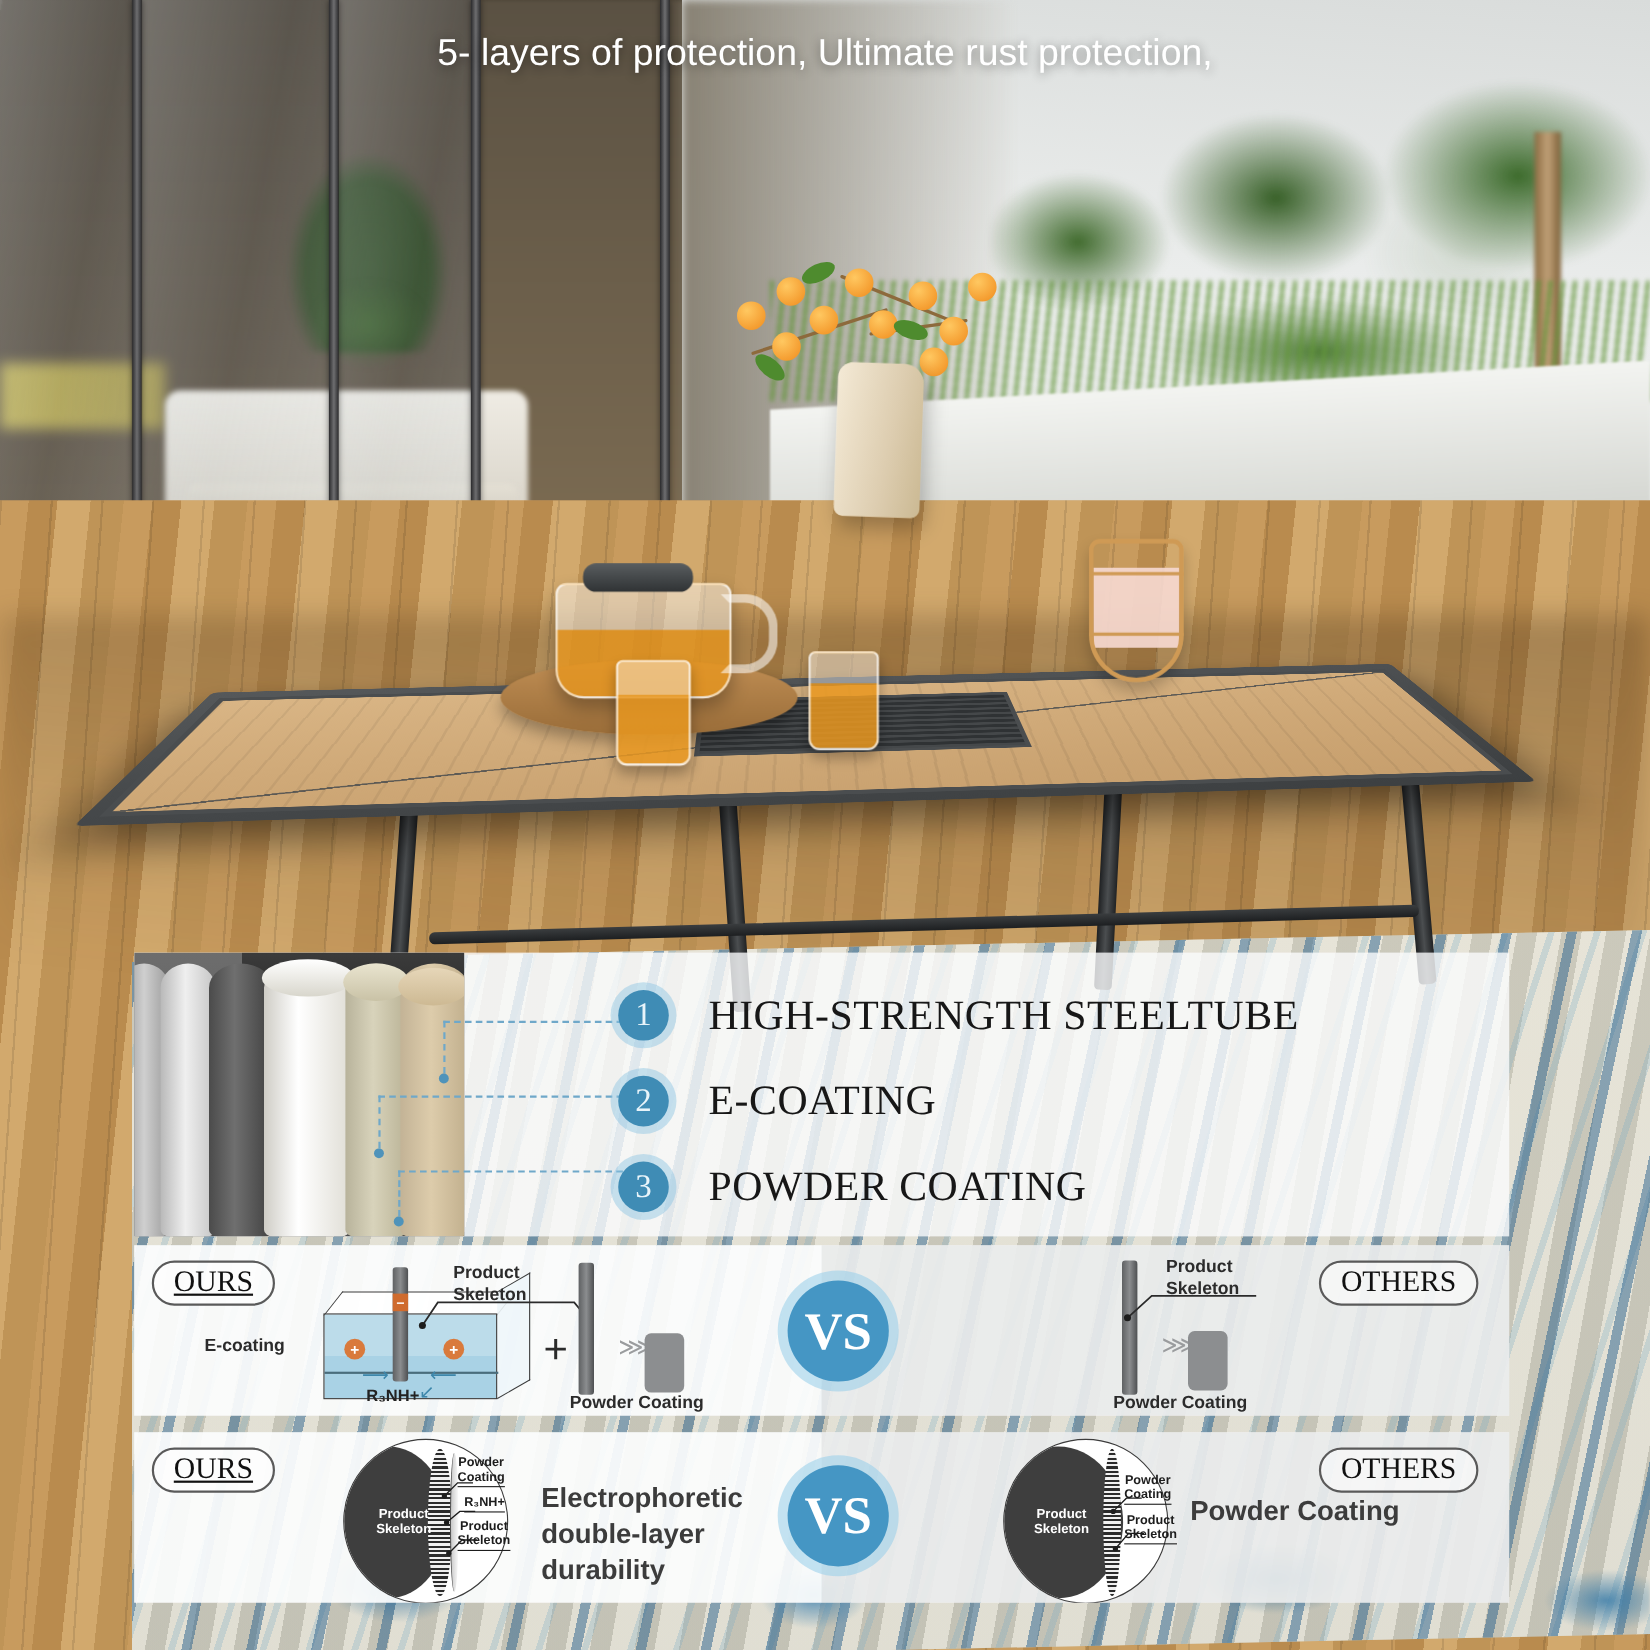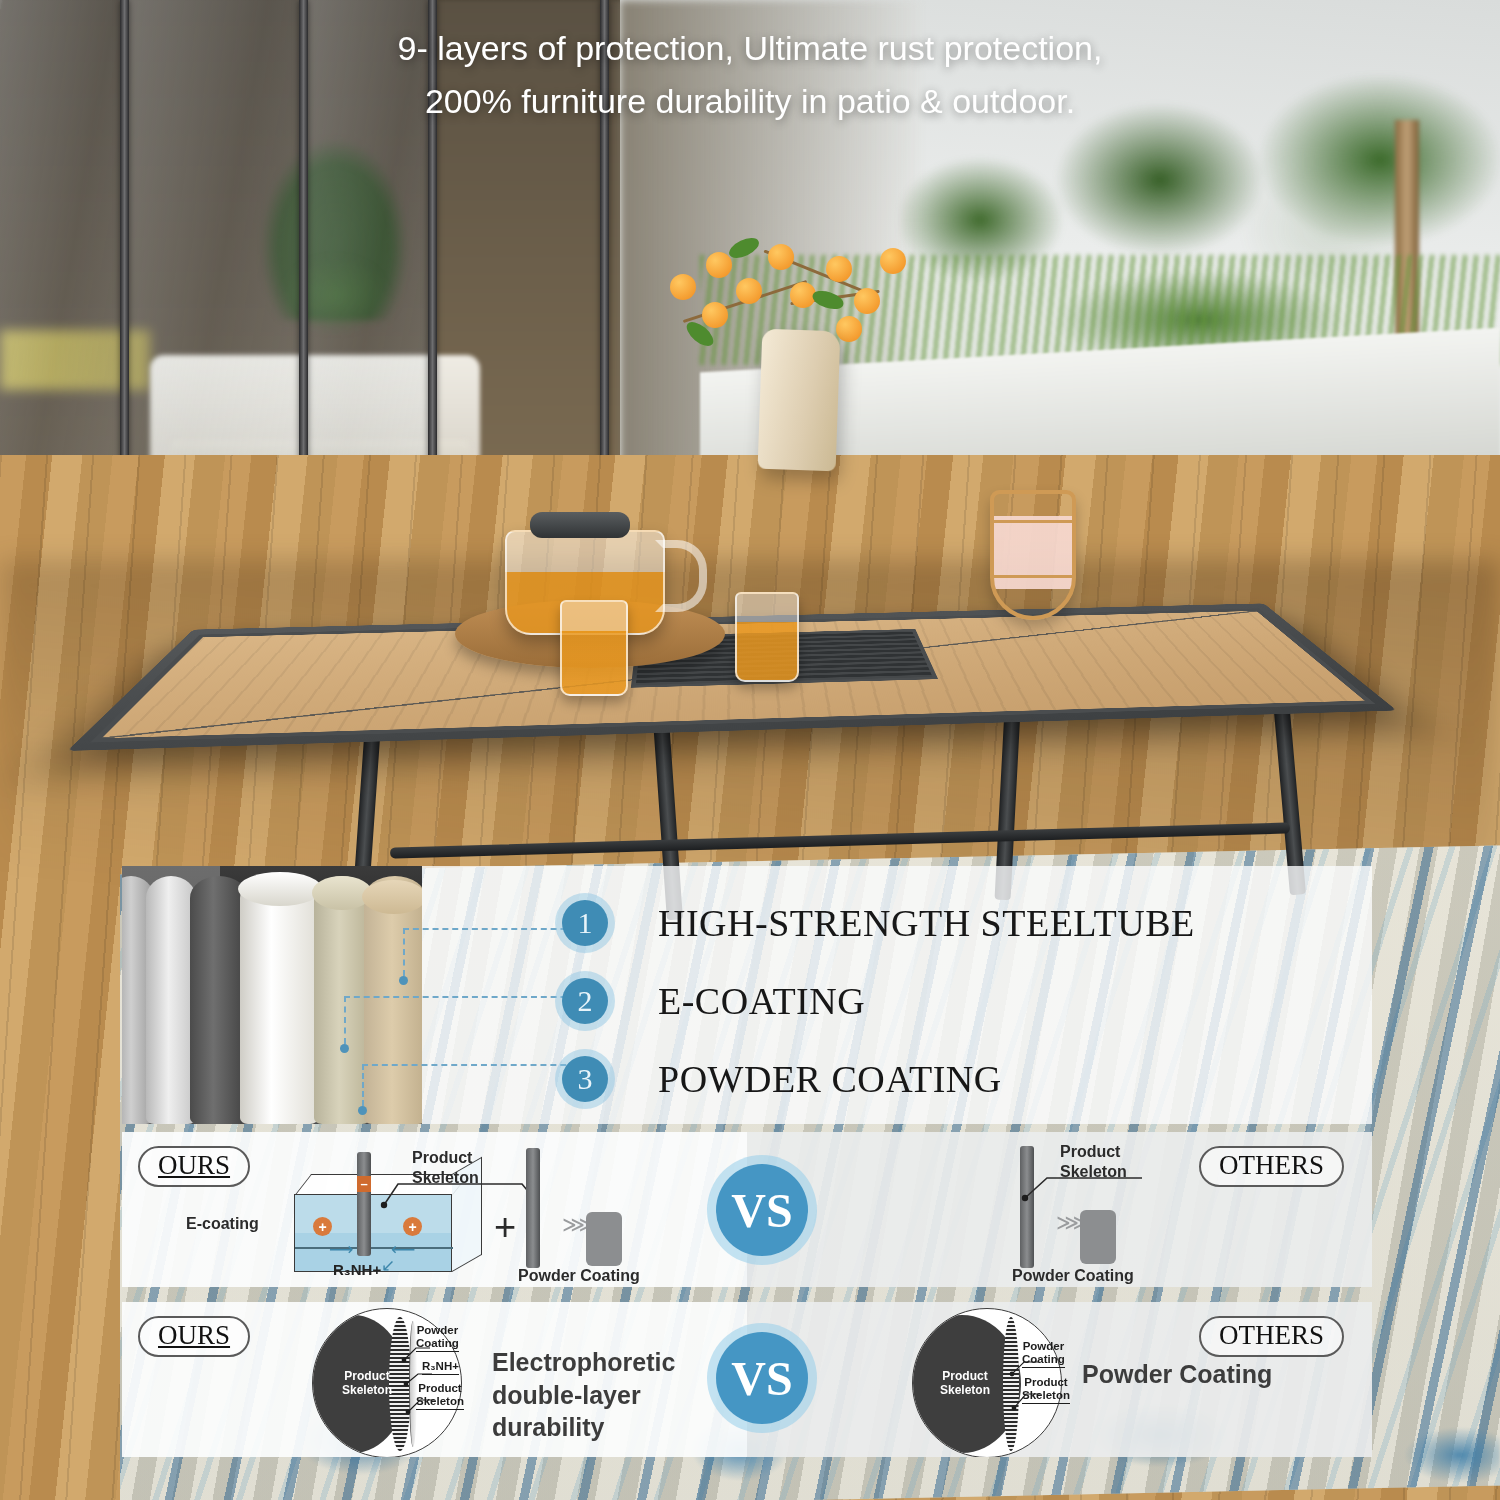--- a/index.html
+++ b/index.html
@@ -303,21 +303,21 @@
   .num-badge{
     width:46px; height:46px; border-radius:50%;
     background:#3f8cb5; color:#e8f4fa;
     font-family:"Liberation Serif", serif; font-size:30px;
     display:flex; align-items:center; justify-content:center;
     box-shadow: 0 0 0 7px rgba(137,196,226,.45);
     flex:none;
   }
   .callout-text{
     font-family:"Liberation Serif", serif;
-    font-size:38px; color:#171717; margin-left:50px; letter-spacing:.5px;
+    font-size:38px; color:#171717; margin-left:36px; letter-spacing:.5px;
     white-space:nowrap;
   }
 
   
   .cmp{
     position:absolute; left:122px; width:1250px; height:155px;
     background: rgba(250,251,252,.82);
     z-index:20; overflow:hidden;
   }
   .cmp.row1{ top:1132px; }
@@ -500,22 +500,21 @@
   <div class="teapot-handle"></div>
   <div class="glass g1"></div>
   <div class="glass g2"></div>
   <div class="candle-holder"></div>
   <div class="ch-bar" style="top:520px;"></div>
   <div class="ch-bar" style="top:575px;"></div>
 </div>
 
 <div class="header">
   <div class="subtitle">
-    <div>9- layers of protection, Ultimate rust protection,</div>
-    <div>200% furniture durability in patio &amp; outdoor.</div>
+    <div>5- layers of protection, Ultimate rust protection,</div>
   </div>
 </div>
 
 <div class="callout-panel">
 
   <div class="layers-photo">
     <div class="lp-dark"></div>
     <div class="roll r0"></div>
     <div class="roll r1"></div>
     <div class="roll r2"></div>

